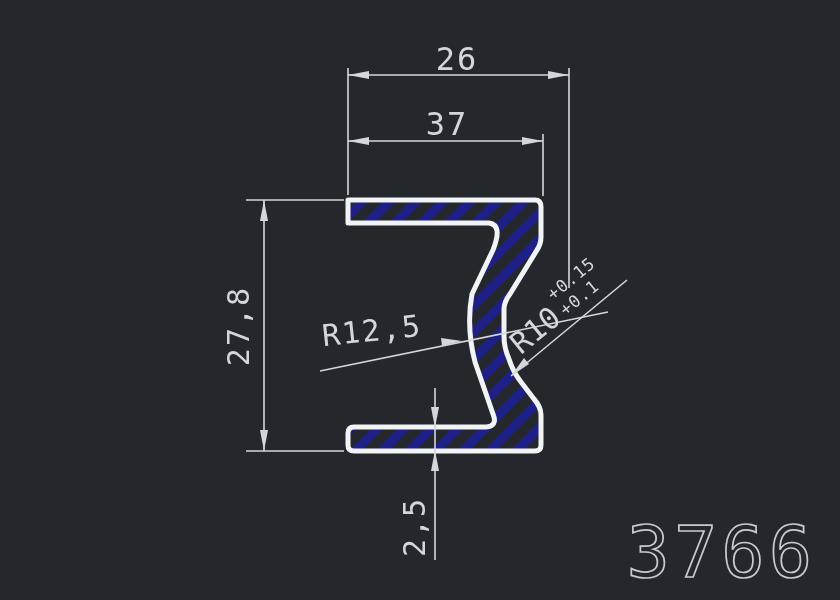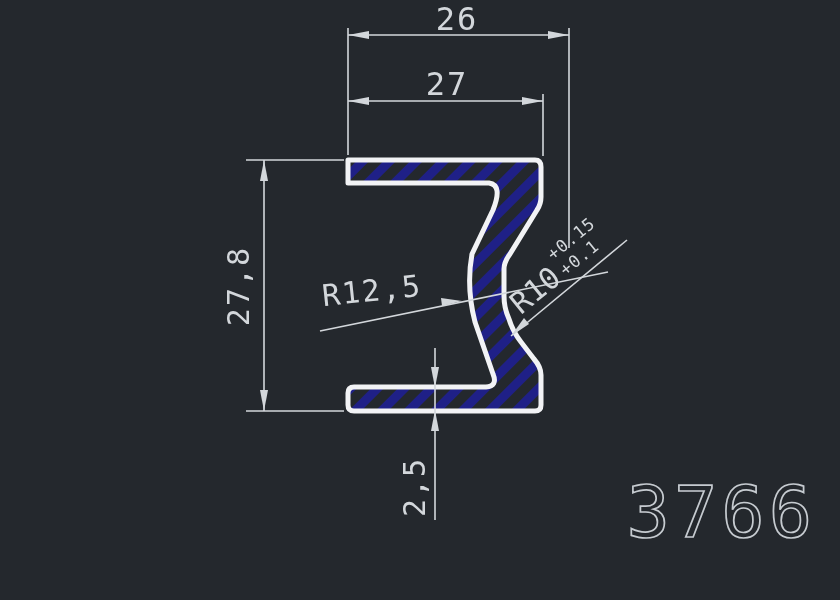--- a/index.html
+++ b/index.html
@@ -1,20 +1,20 @@
 <!DOCTYPE html>
 <html style="--bg: #24282d; --outline: #f2f3f5; --hatch: #1f2087; --dim: #d3d7db; --part: #c6cbd0;"><head>
 <meta charset="utf-8">
 <style>
   :root{
     --bg:#24282d; --outline:#f2f3f5; --hatch:#1f2087; --dim:#d3d7db; --part:#c6cbd0;
   }
   html,body{margin:0;padding:0;background:var(--bg);}
   .canvas{position:relative;width:840px;height:560px;background:var(--bg);overflow:hidden;
-          font-family:"DejaVu Sans Mono", monospace;}
+          font-family:"DejaVu Sans Mono", monospace;margin-top:40px;}
   svg{position:absolute;left:0;top:0;}
   .profile{fill:url(#hatch);stroke:var(--outline);stroke-width:5;stroke-linejoin:round;stroke-linecap:round;}
   .dimline{stroke:var(--dim);stroke-width:1.6;fill:none;}
   .arrow{fill:var(--dim);stroke:none;}
   .hatch-stripe{fill:var(--hatch);}
   .label{position:absolute;color:var(--dim);font-size:32px;line-height:1;white-space:nowrap;
          text-align:center;letter-spacing:2px;}
   .lbl-26{left:400px;top:3px;width:114px;}
   .lbl-23{left:391px;top:68px;width:112px;}
   .lbl-278{left:239px;top:286px;transform:translate(-50%,-50%) rotate(-90deg);font-size:30px;}
@@ -80,21 +80,21 @@
       <polygon class="arrow" points="462,301 441,298 442,306"></polygon>
     </g>
 
     <g>
       <line class="dimline" x1="511" y1="336" x2="627" y2="240"></line>
       <polygon class="arrow" points="511,336 529,324 524,318"></polygon>
     </g>
   </svg>
 
   <div class="label lbl-26">26</div>
-  <div class="label lbl-23">27</div>
+  <div class="label lbl-23">37</div>
   <div class="label lbl-278">27,8</div>
   <div class="label lbl-25">2,5</div>
   <div class="label lbl-r125">R12,5</div>
 
   <div class="r10-block">
     <span>R10</span>
     <span class="r10-tol">
       <span>+0.15</span>
       <span>+0.1</span>
     </span>

